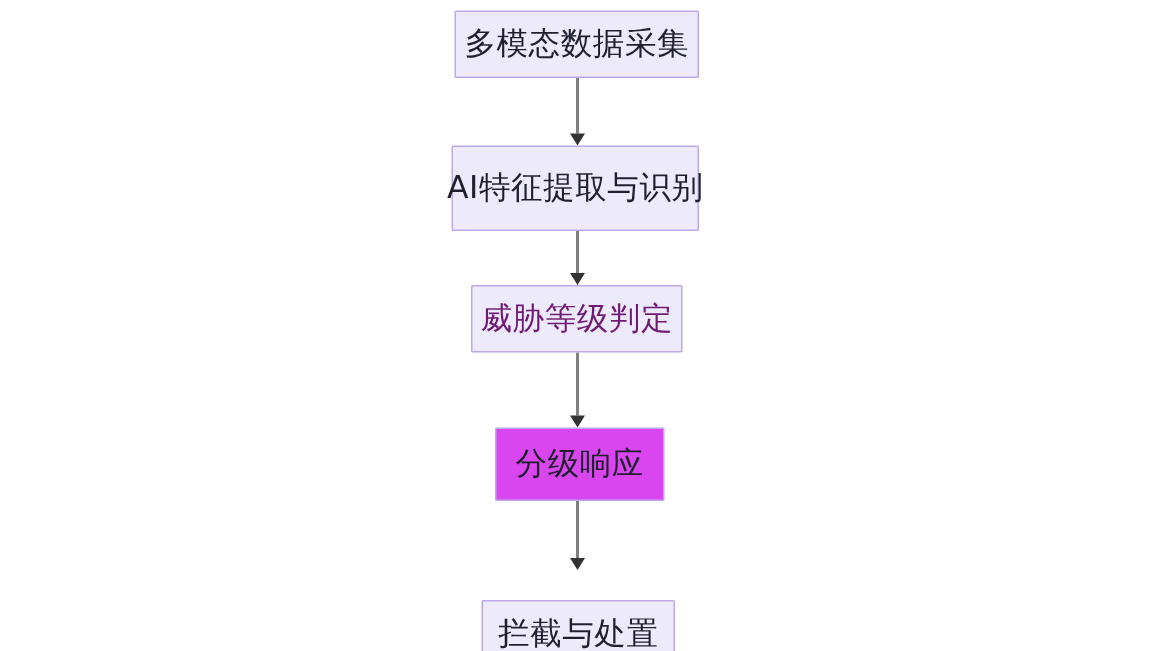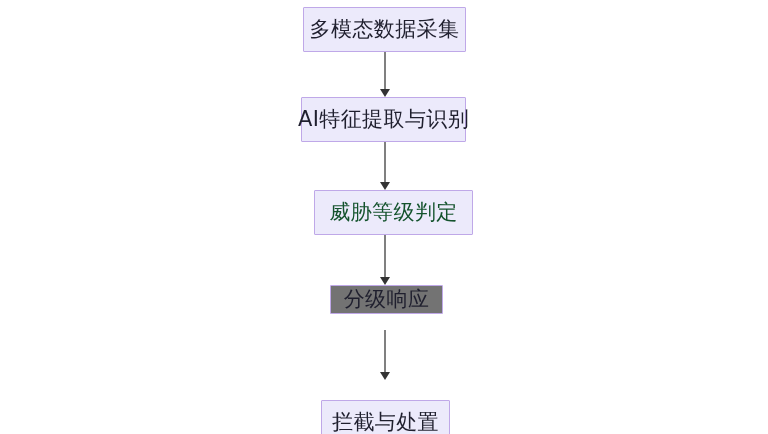--- a/index.html
+++ b/index.html
@@ -84,29 +84,29 @@
   </div>
   <div class="edge" style="left: 379px; top: 330px; height: 50px;">
     <div class="edge-line" style="height: 42px; background: rgb(128, 128, 128);"></div>
     <div class="edge-arrowhead" style="border-top-color: rgb(51, 51, 51);"></div>
   </div>
 
   <div class="node" style="left: 303px; top: 7px; width: 163px; height: 45px; background: rgb(236, 234, 251); border-color: rgb(191, 168, 232); color: rgb(31, 31, 46);">
     <span class="node-label">多模态数据采集</span>
   </div>
 
-  <div class="node" style="left: 301px; top: 97px; width: 165px; height: 45px; background: rgb(236, 234, 251); border-color: rgb(191, 168, 232); color: rgb(31, 31, 46);">
+  <div class="node" style="left: 301px; top: 97px; width: 165px; height: 57px; background: rgb(236, 234, 251); border-color: rgb(191, 168, 232); color: rgb(31, 31, 46);">
     <span class="node-label">AI特征提取与识别</span>
   </div>
 
-  <div class="node" style="left: 314px; top: 190px; width: 159px; height: 45px; background: rgb(236, 234, 251); border-color: rgb(191, 168, 232); color: #14532d; justify-content: center;">
+  <div class="node" style="left: 314px; top: 190px; width: 141px; height: 45px; background: rgb(236, 234, 251); border-color: rgb(191, 168, 232); color: #701a75; justify-content: center;">
     <span class="node-label">威胁等级判定</span>
   </div>
 
-  <div class="node" style="left: 330px; top: 285px; width: 113px; height: 29px; background: #737373; border-color: rgb(191, 168, 232); color: rgb(31, 31, 46);">
+  <div class="node" style="left: 330px; top: 285px; width: 113px; height: 49px; background: #d946ef; border-color: rgb(191, 168, 232); color: rgb(31, 31, 46);">
     <span class="node-label">分级响应</span>
   </div>
 
   <div class="node" style="left: 321px; top: 380px; width: 129px; height: 45px; background: rgb(236, 234, 251); border-color: rgb(191, 168, 232); color: rgb(31, 31, 46); margin-top: 20px;">
     <span class="node-label">拦截与处置</span>
   </div>
 
 </div>
 
 </body></html>

